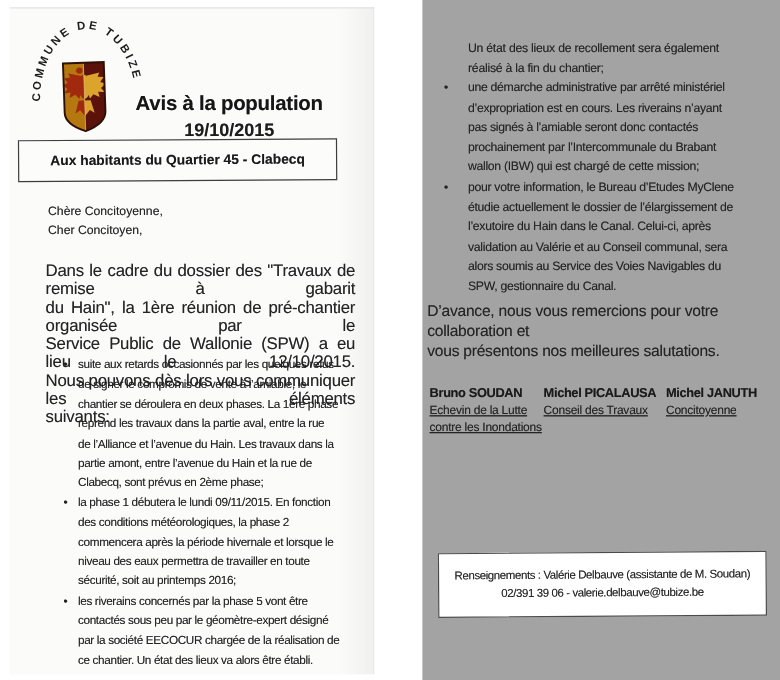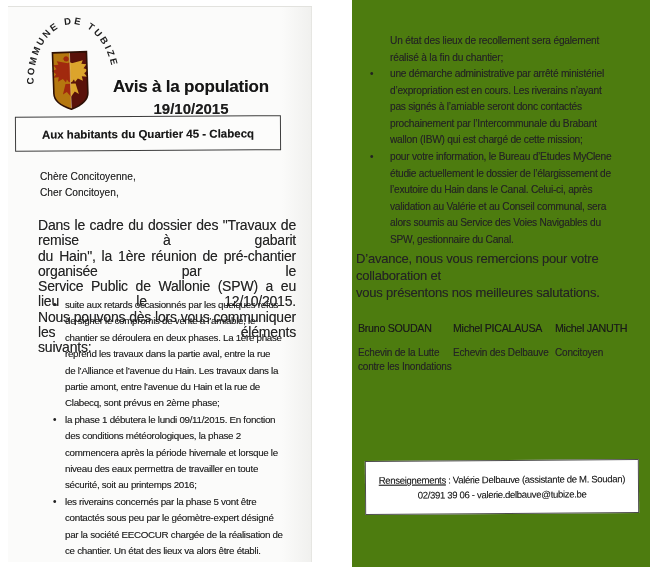--- a/index.html
+++ b/index.html
@@ -34,43 +34,43 @@
   .intro{
     position:absolute;left:30px;top:212px;width:258px;
     font-size:14px;line-height:15.3px;letter-spacing:-0.2px;
     text-align:justify;text-align-last:justify;
   }
   .bullets-l{position:absolute;left:36px;top:291px;width:256px;font-size:9.8px;line-height:16.4px;letter-spacing:-0.3px;}
   .bullet{position:relative;padding-left:21px;}
   .bullet::before{content:"•";position:absolute;left:9px;top:0;font-size:10px;color:#222;}
 
   
-  .page-right{position:absolute;left:352px;top:0;width:298px;height:567px;background:#4d7c0f;}
+  .page-right{position:absolute;left:352px;top:0;width:298px;height:567px;background:#a3a3a3;}
   .continuation{position:absolute;left:38px;top:33px;font-size:10.2px;line-height:16.6px;letter-spacing:-0.2px;}
   .bullets-r{position:absolute;left:16px;top:66px;width:260px;font-size:10.2px;line-height:16.6px;letter-spacing:-0.25px;}
   .bullets-r .bullet{padding-left:22px;}
   .bullets-r .bullet::before{left:2px;}
   .closing{position:absolute;left:4px;top:250px;width:292px;font-size:13px;line-height:17px;letter-spacing:-0.2px;}
   .signatures{position:absolute;left:0;top:322px;width:298px;height:60px;}
   .sig{position:absolute;top:0;}
   .sig-1{left:6px;width:96px;}
   .sig-2{left:101px;width:100px;}
   .sig-3{left:203px;width:92px;}
-  .sig-name{font-size:10.7px;font-weight:normal;color:#1a1a1a;letter-spacing:-0.3px;text-shadow:0 0 .4px rgba(20,20,20,.5);}
-  .sig-role{font-size:10px;line-height:14px;margin-top:12px;letter-spacing:-0.2px;}
+  .sig-name{font-size:10.7px;font-weight:bold;color:#1a1a1a;letter-spacing:-0.3px;text-shadow:0 0 .4px rgba(20,20,20,.5);}
+  .sig-role{font-size:10px;line-height:14px;margin-top:2px;letter-spacing:-0.2px;text-decoration:underline;}
   .contact-box{
     position:absolute;left:13px;top:460px;width:272px;height:52px;
     border:1.5px solid #4b4b4b;background:#fff;
     transform:rotate(-0.4deg);
     display:flex;flex-direction:column;align-items:center;justify-content:center;
     text-align:center;
   }
   .contact-line{font-size:9.6px;letter-spacing:-0.35px;white-space:nowrap;color:#242424;text-shadow:0 0 .4px rgba(35,35,35,.45);}
   .contact-line + .contact-line{margin-top:4px;}
-  .u{text-decoration:underline;}
+  .u{}
 </style>
 </head>
 <body>
 
 <div class="canvas">
 
   <div class="page-left">
 
     <svg class="logo" viewBox="0 0 115 120">
       <defs>
@@ -164,25 +164,25 @@
 vous présentons nos meilleures salutations.</div>
 
     <div class="signatures">
       <div class="sig sig-1">
         <div class="sig-name">Bruno SOUDAN</div>
         <div class="sig-role pre ink">Echevin de la Lutte
 contre les Inondations</div>
       </div>
       <div class="sig sig-2">
         <div class="sig-name">Michel PICALAUSA</div>
-        <div class="sig-role pre ink">Echevin des Delbauve</div>
+        <div class="sig-role pre ink">Conseil des Travaux</div>
       </div>
       <div class="sig sig-3">
         <div class="sig-name">Michel JANUTH</div>
-        <div class="sig-role pre ink">Concitoyen</div>
+        <div class="sig-role pre ink">Concitoyenne</div>
       </div>
     </div>
 
     <div class="contact-box">
       <div class="contact-line"><span class="u">Renseignements</span><span> : Valérie Delbauve (assistante de M. Soudan)</span></div>
       <div class="contact-line">02/391 39 06 - valerie.delbauve@tubize.be</div>
     </div>
   </div>
 
 </div>

